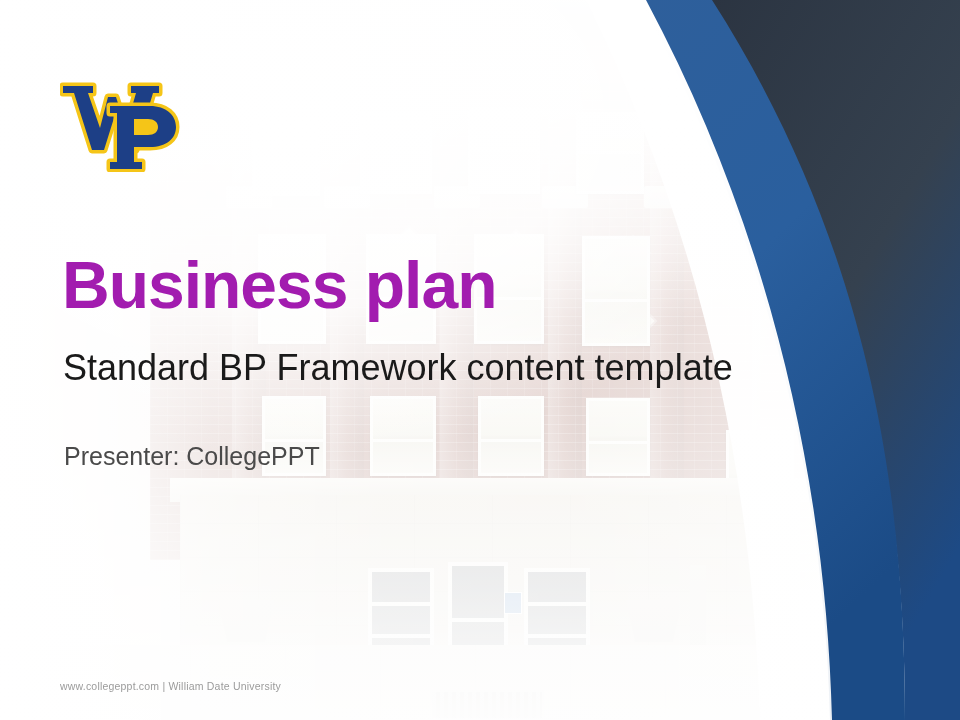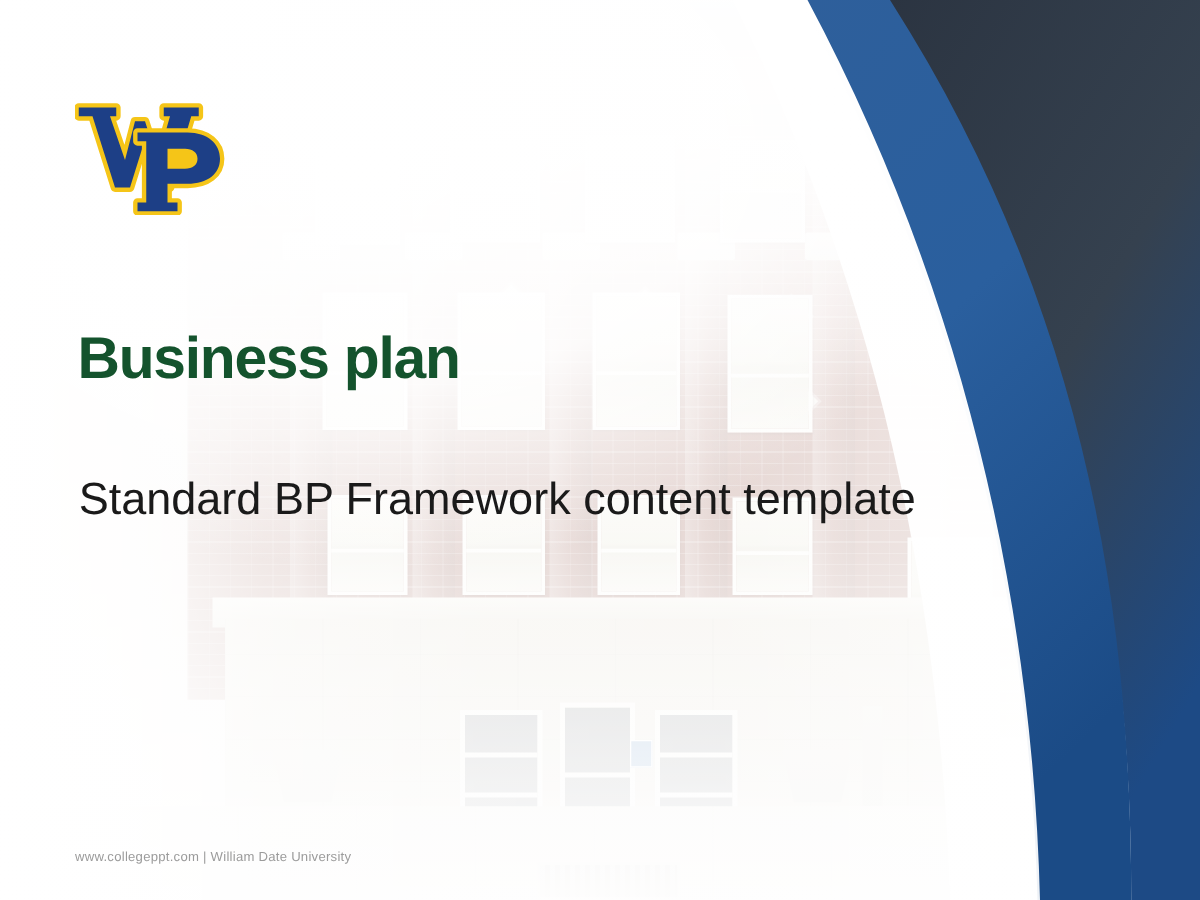--- a/index.html
+++ b/index.html
@@ -128,29 +128,29 @@
   
   #bands{position:absolute;inset:0;}
 
   
   #logo{
     position:absolute;left:60px;top:72px;width:122px;height:100px;
   }
 
   
   #title{
-    position:absolute;left:62px;top:262px;
-    font-size:47px;font-weight:bold;color:#14532d;
+    position:absolute;left:62px;top:252px;
+    font-size:66px;font-weight:bold;color:#a21caf;
     letter-spacing:-1px;line-height:1;
     white-space:nowrap;
   }
   #subtitle{
     position:absolute;left:63px;top:350px;
     font-size:36px;font-weight:normal;color:#1a1a1a;
-    line-height:1;white-space:nowrap;margin-top:31px;
+    line-height:1;white-space:nowrap;
   }
   #presenter{
     position:absolute;left:64px;top:444px;
     font-size:25px;color:#4a4a4a;line-height:1;white-space:nowrap;
   }
   #date{
     position:absolute;left:64px;top:482px;
     font-size:25px;color:#4a4a4a;line-height:1;white-space:nowrap;
   }
   #footer{
@@ -319,15 +319,16 @@
     <g>
       <path d="M50,34 L90,34 C106,34 116,43 116,55 C116,67 106,75 90,75 L74,75 L74,90 L82,90 L82,97 L50,97 L50,90 L57,90 L57,41 L50,41 Z
                M74,47 L88,47 C94,47 98,50 98,55 C98,60 94,63 88,63 L74,63 Z" fill="#f5c518" stroke="#f5c518" stroke-width="7" stroke-linejoin="round"></path>
       <path d="M50,34 L90,34 C106,34 116,43 116,55 C116,67 106,75 90,75 L74,75 L74,90 L82,90 L82,97 L50,97 L50,90 L57,90 L57,41 L50,41 Z
                M74,47 L88,47 C94,47 98,50 98,55 C98,60 94,63 88,63 L74,63 Z" fill="#1d3f86" fill-rule="evenodd"></path>
     </g>
   </svg>
 
   <div id="title">Business plan</div>
   <div id="subtitle">Standard BP Framework content template</div>
+  <div id="presenter">Presenter: CollegePPT</div>
   <div id="footer">www.collegeppt.com | William Date University</div>
 
 </div>
 
 </body></html>

